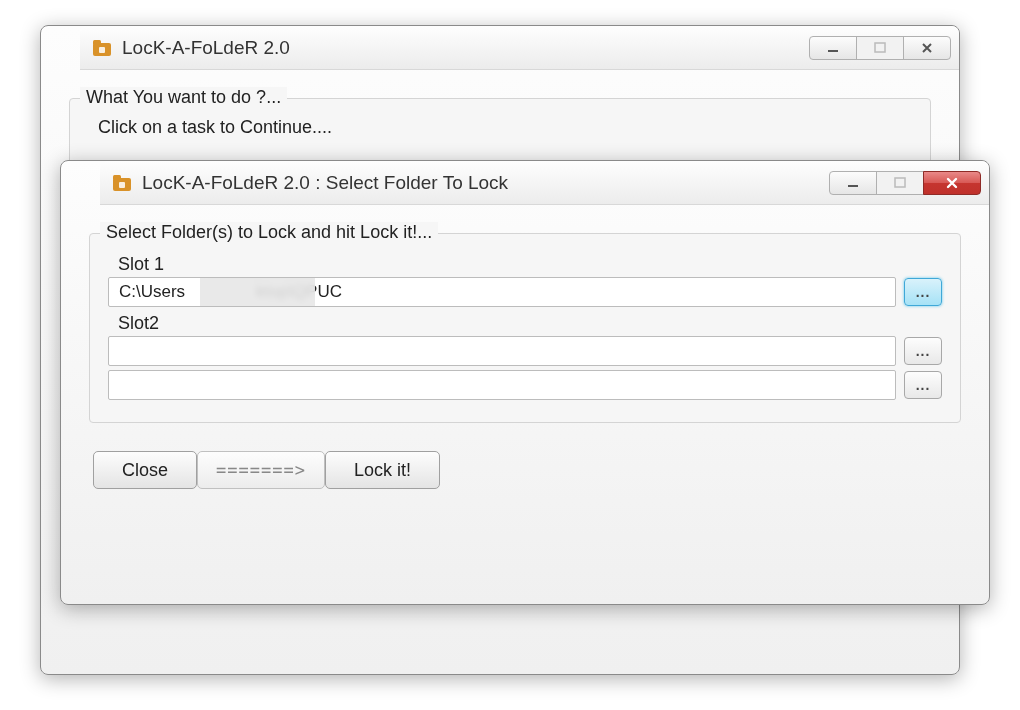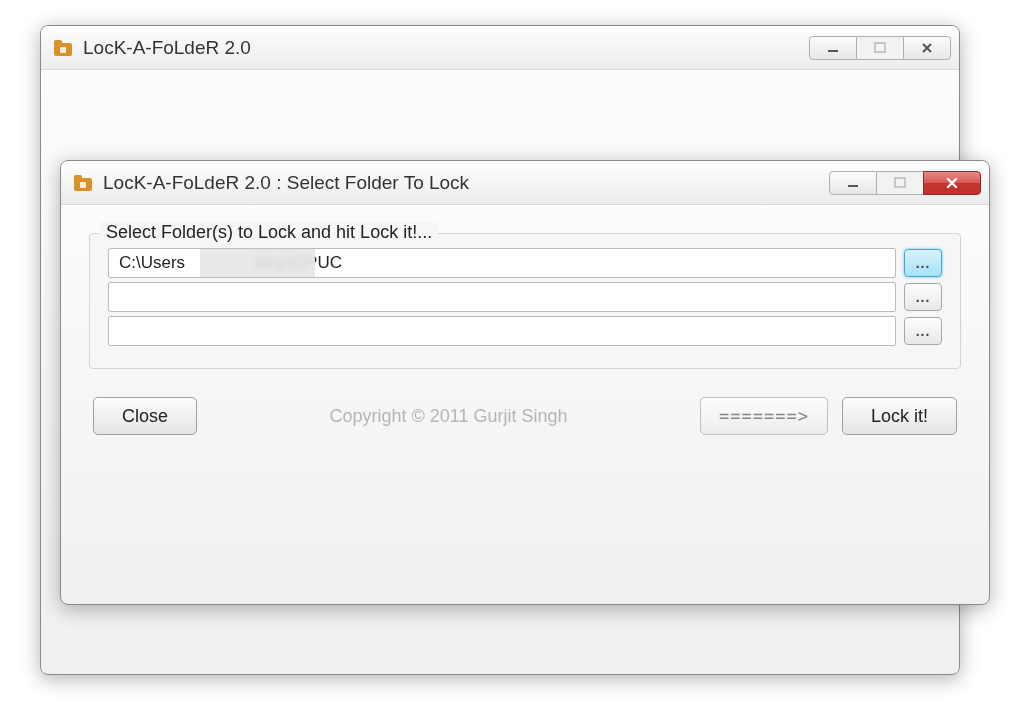--- a/index.html
+++ b/index.html
@@ -36,20 +36,21 @@
       z-index: 10;
     }
     .titlebar {
       height: 44px;
       display: flex;
       align-items: center;
       padding: 0 8px 0 12px;
       background: linear-gradient(to bottom, #fefefe, #ececec);
       border-bottom: 1px solid #d8d8d8;
       border-radius: 8px 8px 0 0;
+      margin-left: 39px;
     }
     .titlebar .icon {
       width: 20px;
       height: 20px;
       margin-right: 10px;
       display: flex;
       align-items: center;
       justify-content: center;
     }
     .titlebar .title-text {
@@ -158,21 +159,20 @@
       letter-spacing: 1px;
     }
     .browse-btn.active {
       background: linear-gradient(to bottom, #d9f2fb, #a6e2f6);
       border: 1px solid #3fa8d8;
       box-shadow: 0 0 3px #5fc5ea;
     }
     .bottom-row {
       display: flex;
       align-items: center;
-      gap: 14px;
       margin-top: 28px;
       padding: 0 4px;
     }
     .action-btn {
       height: 38px;
       padding: 0 28px;
       border: 1px solid #a0a0a0;
       border-radius: 5px;
       background: linear-gradient(to bottom, #fdfdfd, #e4e4e4);
       font-size: 18px;
@@ -237,20 +237,26 @@
             <rect x="2" y="2" width="10" height="9" fill="none" stroke="#bbb" stroke-width="1.5"></rect>
           </svg>
       </div>
       <div class="win-btn">
         <svg width="14" height="14">
             <path d="M3 3 L11 11 M11 3 L3 11" stroke="#555" stroke-width="2"></path>
           </svg>
       </div>
     </div>
   </div>
+  <div class="content">
+    <div class="groupbox">
+      <div class="groupbox-legend">What You want to do ?...</div>
+      <div class="subtext">Click on a task to Continue....</div>
+    </div>
+  </div>
 </div>
 
 <div class="window front">
   <div class="titlebar">
     <span class="icon">
       <svg width="18" height="16" viewBox="0 0 18 16">
         <rect x="0" y="3" width="18" height="13" rx="2" fill="#d99229"></rect>
         <rect x="0" y="0" width="8" height="5" rx="1.5" fill="#d99229"></rect>
         <rect x="6" y="7" width="6" height="6" rx="1" fill="#fff" opacity="0.85"></rect>
       </svg>
@@ -271,37 +277,38 @@
         <svg width="16" height="14">
             <path d="M4 3 L12 11 M12 3 L4 11" stroke="#fff" stroke-width="2.4" stroke-linecap="round"></path>
           </svg>
       </div>
     </div>
   </div>
   <div class="content">
     <div class="groupbox">
       <div class="groupbox-legend">Select Folder(s) to Lock and hit Lock it!...</div>
 
+      <div class="slot-label">Slot 1</div>
       <div class="slot-row input-blur">
         <input class="path-input" value="C:\Users               ktop\QPUC" style="">
         <div class="blur-overlay"></div>
         <div class="browse-btn active">...</div>
       </div>
 
+      <div class="slot-label">Slot2</div>
       <div class="slot-row">
         <input class="path-input" value="" style="">
         <div class="browse-btn">...</div>
       </div>
 
       <div class="slot-row">
         <input class="path-input" value="" style="">
         <div class="browse-btn">...</div>
       </div>
     </div>
 
     <div class="bottom-row">
       <button class="action-btn">Close</button>
-      <div class="copyright">Copyright © 2011 Gurjit Singh</div>
       <div class="arrow-box">=======&gt;</div>
       <button class="action-btn">Lock it!</button>
     </div>
   </div>
 </div>
 
 </body></html>

